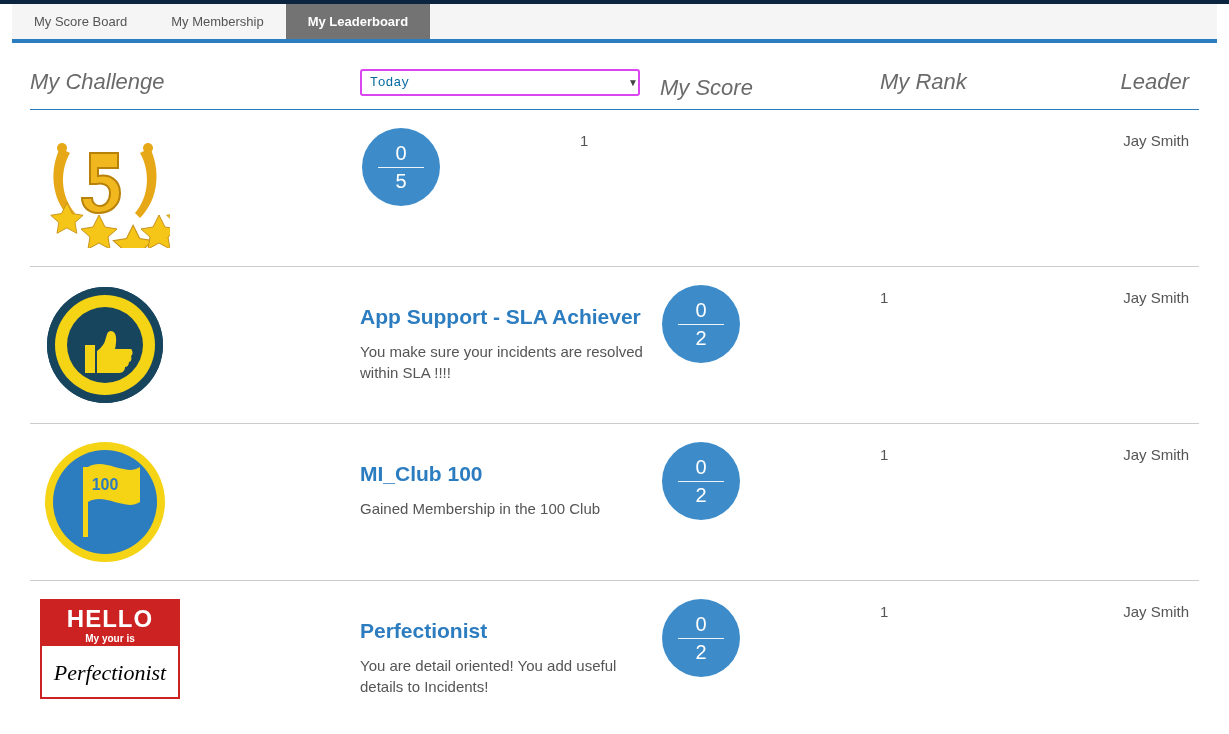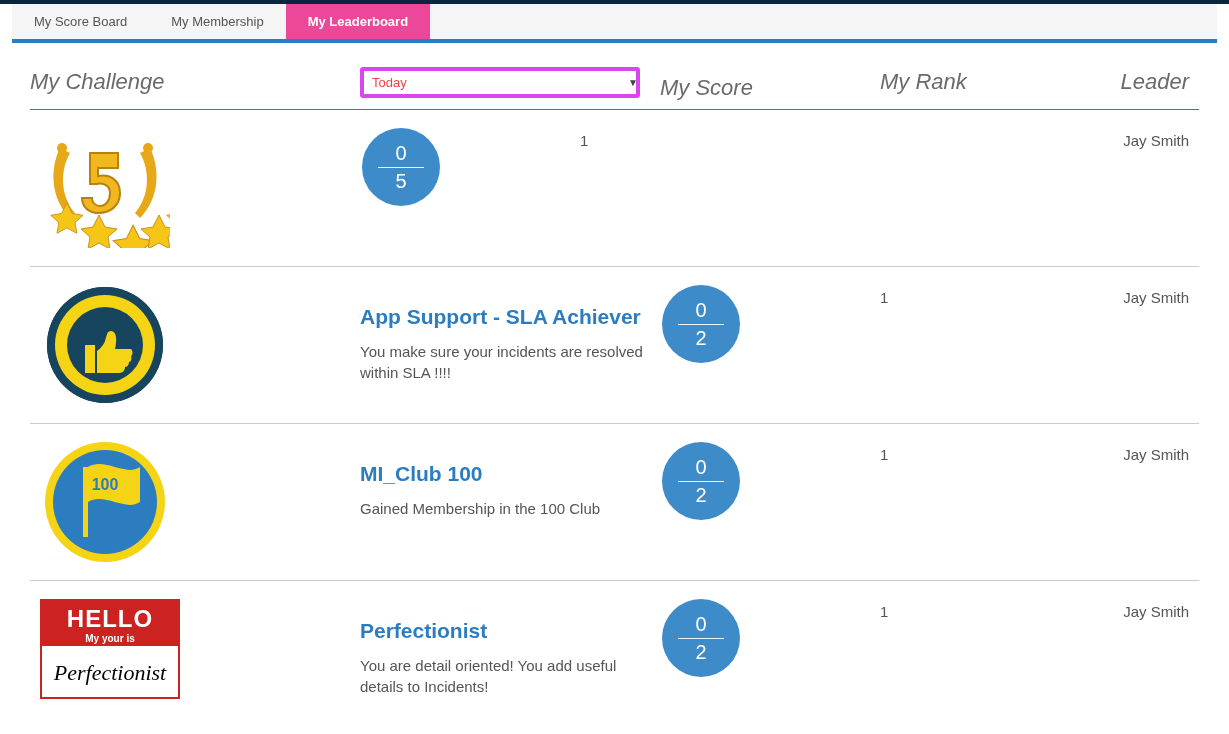--- a/index.html
+++ b/index.html
@@ -20,21 +20,21 @@
     margin: 0 12px;
   }
   .tab {
     padding: 10px 22px;
     font-size: 13px;
     color: #555;
     cursor: pointer;
     background: #f5f5f5;
   }
   .tab.active {
-    background: #ec4899;
+    background: #737373;
     color: #fff;
     font-weight: 600;
   }
   .content {
     padding: 20px 30px 0 30px;
   }
   .header-row {
     display: flex;
     align-items: center;
     border-bottom: 1px solid #2c7cc0;
@@ -52,25 +52,26 @@
     font-weight: 400;
     font-style: italic;
   }
   .select-wrap {
     position: relative;
   }
   select {
     width: 280px;
     padding: 4px 8px;
     font-size: 13px;
-    border: 4px solid #d946ef;
+    border: 2px solid #d946ef;
     border-radius: 3px;
     background: #fff;
-    color: #ef4444;
+    color: #0369a1;
     appearance: none;
+    font-family: Liberation Mono, monospace;
     -webkit-appearance: none;
   }
   .select-caret {
     position: absolute;
     right: 12px;
     top: 50%;
     transform: translateY(-50%);
     pointer-events: none;
     font-size: 10px;
     color: #444;

